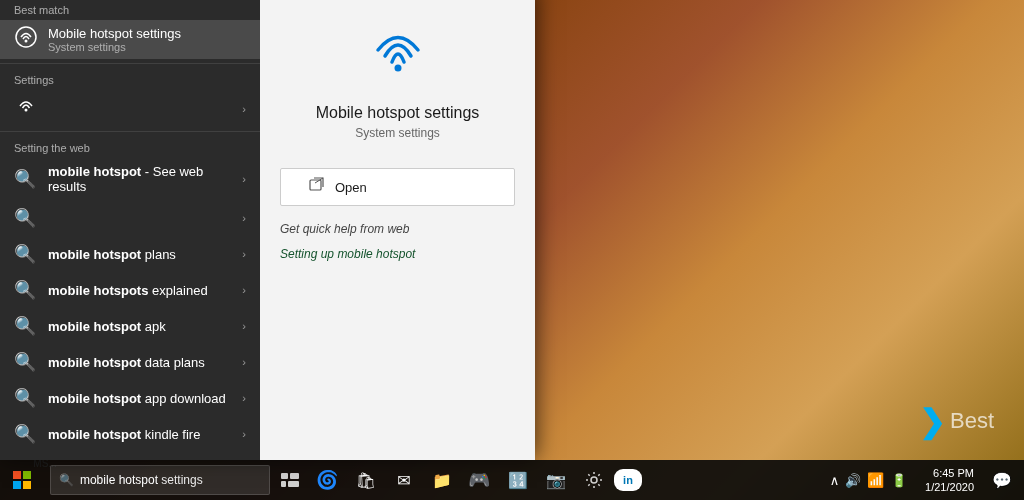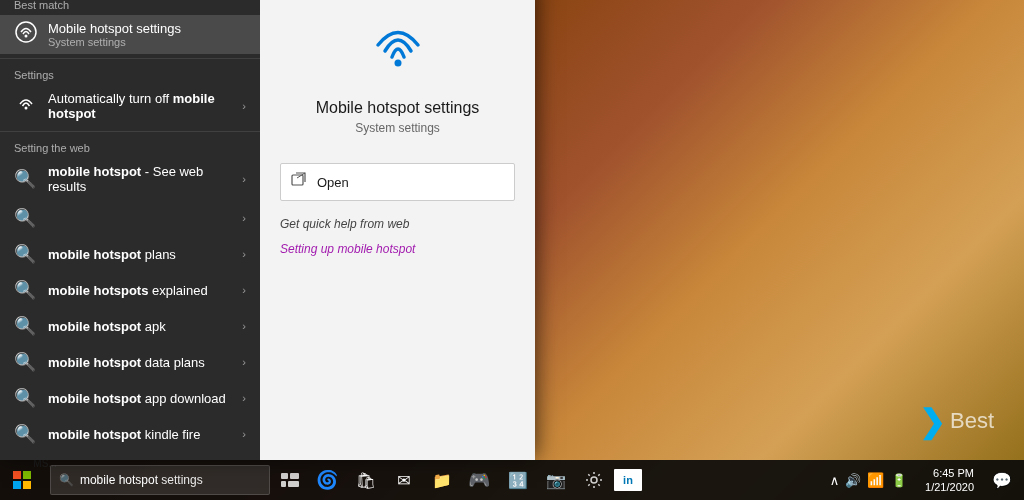--- a/index.html
+++ b/index.html
@@ -242,21 +242,21 @@
       font-size: 12px;
       color: #666;
       text-align: center;
       margin-bottom: 20px;
     }
 
     .detail-action {
       width: 100%;
       display: flex;
       align-items: center;
-      padding: 8px 10px;
+      padding: 8px 28px;
       cursor: pointer;
       gap: 10px;
       border-bottom: 1px solid #e0e0e0;
     }
 
     .detail-action-icon {
       font-size: 16px;
       color: #555;
     }
 
@@ -273,21 +273,21 @@
 
     .web-help-title {
       font-size: 12px;
       color: #444;
       margin-bottom: 8px;
       font-weight: 500;
     }
 
     .web-help-link {
       font-size: 12px;
-      color: #a21caf;
+      color: #14532d;
       cursor: pointer;
       text-decoration: none;
     }
 
     
     .bing-watermark {
       position: absolute;
       bottom: 60px;
       right: 30px;
       color: rgba(255,255,255,0.7);
@@ -389,23 +389,20 @@
       <div class="divider"></div>
 
       <div class="section-label">Settings</div>
       <div class="result-item">
         <div class="result-icon">
           <svg width="20" height="20" viewBox="0 0 20 20" fill="none">
             <path d="M4 10 Q10 2 16 10" stroke="white" stroke-width="1.5" fill="none"></path>
             <path d="M6.5 12 Q10 6 13.5 12" stroke="white" stroke-width="1.5" fill="none"></path>
             <circle cx="10" cy="14" r="1.5" fill="white"></circle>
           </svg>
-        </div>
-        <div class="result-text">
-          <span class="result-title">Automatically turn off <strong>mobile hotspot</strong></span>
         </div>
         <span class="result-arrow">›</span>
       </div>
 
       <div class="divider"></div>
 
       <div class="section-label">Setting the web</div>
 
       <div class="result-item">
         <div class="result-icon">🔍</div>
@@ -539,21 +536,21 @@
     <div class="taskbar-icon" style="font-size:16px;">📁</div>
     <div class="taskbar-icon" style="font-size:18px; color:#52b043;">🎮</div>
     <div class="taskbar-icon" style="font-size:16px;">🔢</div>
     <div class="taskbar-icon" style="font-size:16px;">📷</div>
     <div class="taskbar-icon">
       <svg width="16" height="16" viewBox="0 0 16 16" fill="white" opacity="0.8">
         <circle cx="8" cy="8" r="3" fill="none" stroke="white" stroke-width="1.5"></circle>
         <path d="M8 0v2M8 14v2M0 8h2M14 8h2M2.3 2.3l1.4 1.4M12.3 12.3l1.4 1.4M2.3 13.7l1.4-1.4M12.3 3.7l1.4-1.4" stroke="white" stroke-width="1.5"></path>
       </svg>
     </div>
-    <div class="taskbar-icon" style="font-size:16px; color:#0077b5; background:#fff; width:28px; height:22px; border-radius:1px; font-size:11px; font-weight:bold; display:flex; align-items:center; justify-content:center;">in</div>
+    <div class="taskbar-icon" style="font-size:16px; color:#0077b5; background:#fff; width:28px; height:22px; border-radius:9px; font-size:11px; font-weight:bold; display:flex; align-items:center; justify-content:center;">in</div>
   </div>
 
   <div class="tray-icons">
     <span class="tray-icon">∧</span>
     <span class="tray-icon">🔊</span>
     <span class="tray-icon wifi-signal">📶</span>
     <span class="tray-icon">🔋</span>
   </div>
 
   <div class="clock">

